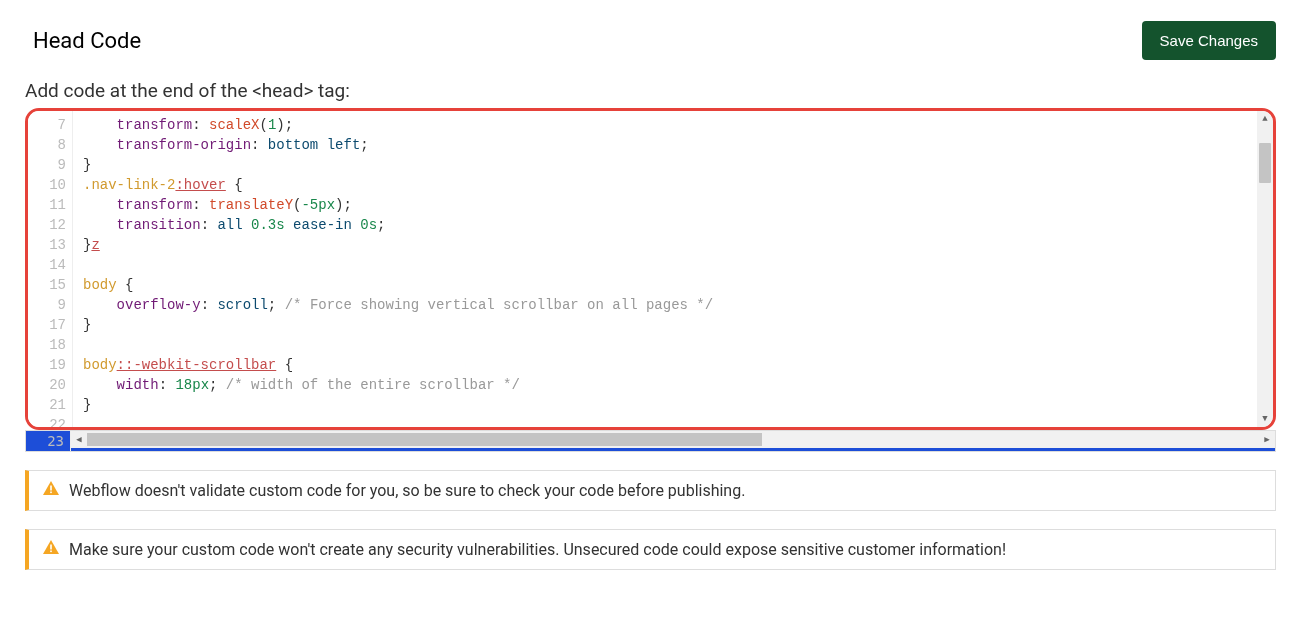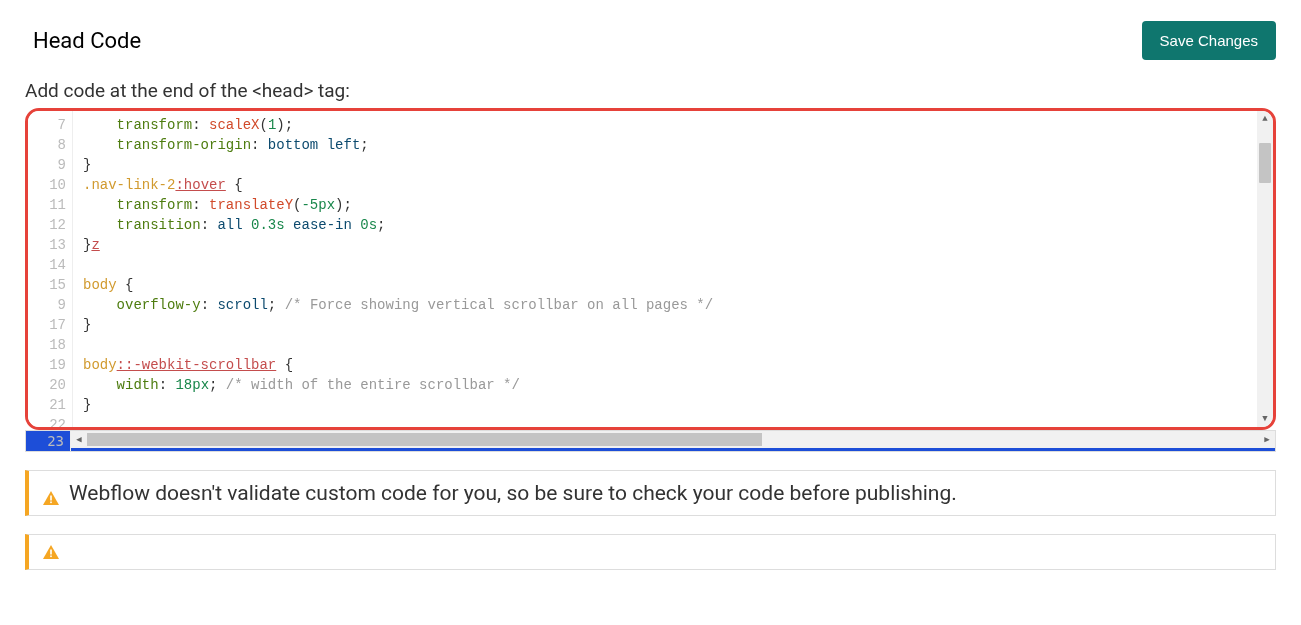--- a/index.html
+++ b/index.html
@@ -17,21 +17,21 @@
     align-items: center;
     margin-bottom: 18px;
   }
   .page-title {
     font-size: 22px;
     font-weight: 400;
     color: #000000;
     margin: 8px;
   }
   .save-btn {
-    background: #0f766e;
+    background: #14532d;
     color: #fff;
     border: none;
     padding: 11px 18px;
     font-size: 15px;
     border-radius: 4px;
     cursor: pointer;
   }
   .subheading {
     font-size: 19px;
     color: #333;
@@ -63,21 +63,21 @@
   }
   .gutter div { height: 20px; }
   .code {
     flex: 1;
     padding: 4px 0 0 10px;
     white-space: pre;
     overflow: hidden;
     color: #333;
   }
   .code-row { height: 20px; }
-  .tk-prop { color: #4d7c0f; }
+  .tk-prop { color: #701a75; }
   .tk-func { color: #d14a2a; }
   .tk-num  { color: #19874b; }
   .tk-kw   { color: #0c4a6e; }
   .tk-sel  { color: #d19a2e; }
   .tk-psu  { color: #c44d4d; text-decoration: underline; }
   .tk-cmt  { color: #999; }
   .vscroll-track {
     position: absolute;
     right: 0;
     top: 0;
@@ -147,23 +147,23 @@
     width: 675px;
     background: #c4c4c4;
   }
   .alert {
     border: 1px solid #ddd;
     border-left: 4px solid #f5a623;
     background: #fff;
     padding: 10px 14px;
     margin-top: 18px;
     display: flex;
-    align-items: flex-end;
+    align-items: flex-start;
     gap: 10px;
-    font-size: 21px;
+    font-size: 16px;
     color: #333;
   }
   .alert-icon {
     display: inline-flex;
     width: 16px;
     height: 14px;
   }
 </style>
 </head>
 <body>
@@ -225,13 +225,14 @@
 </div>
 
 <div class="alert">
   <span class="alert-icon">
     <svg viewBox="0 0 16 14" width="16" height="14">
         <path d="M8 0 L16 14 L0 14 Z" fill="#f5a623"></path>
         <rect x="7.2" y="4.5" width="1.6" height="5" fill="#fff"></rect>
         <rect x="7.2" y="10.5" width="1.6" height="1.6" fill="#fff"></rect>
       </svg>
   </span>
+  <span>Make sure your custom code won't create any security vulnerabilities. Unsecured code could expose sensitive customer information!</span>
 </div>
 
 </body></html>

